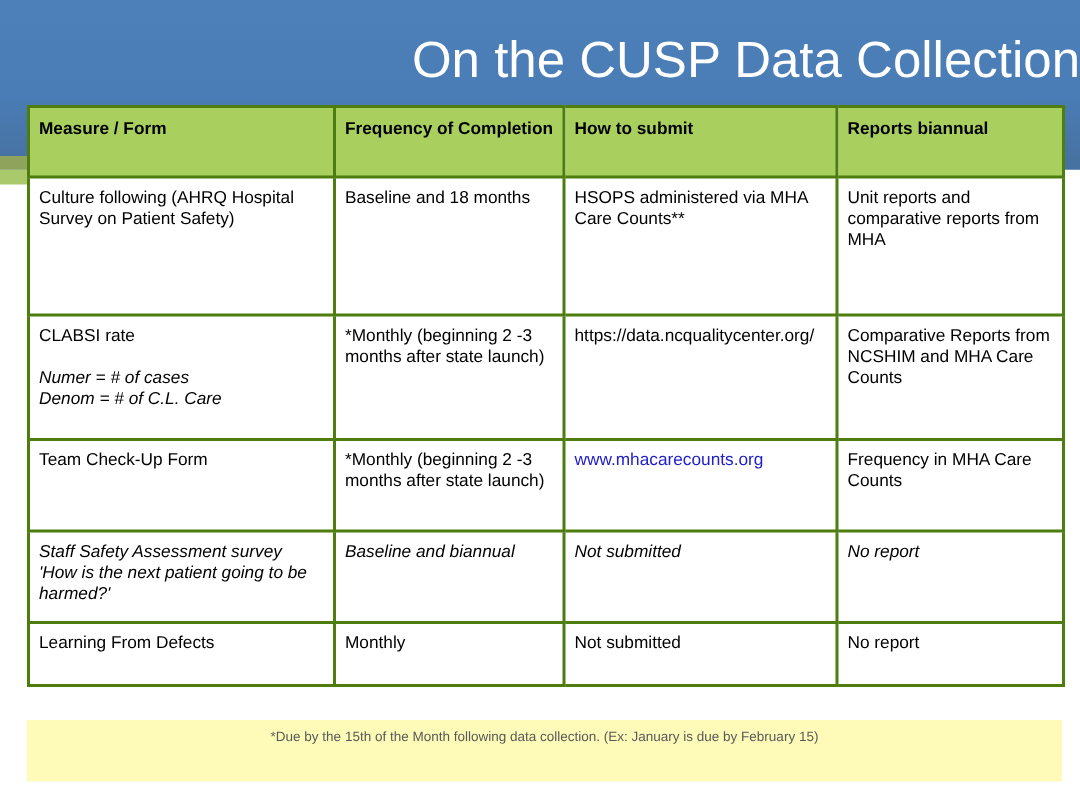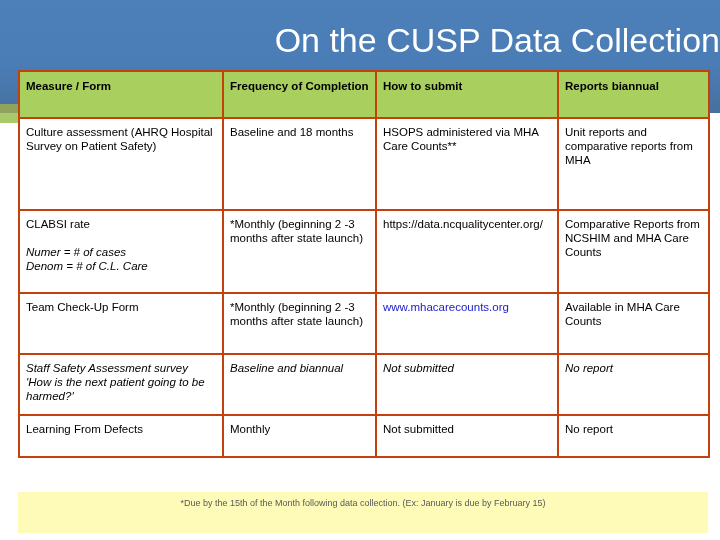--- a/index.html
+++ b/index.html
@@ -63,21 +63,21 @@
   #data-table {
     position: absolute;
     left: 18px;
     top: 70px;
     width: 690px;
     border-collapse: collapse;
     table-layout: fixed;
     background: #ffffff;
   }
   #data-table td, #data-table th {
-    border: 2px solid #c2410c;
+    border: 2px solid #4d7c0f;
     vertical-align: top;
     padding: 6px 6px 4px 6px;
     font-size: 11.5px;
     line-height: 14px;
     color: #000000;
     font-weight: 400;
     text-align: left;
     background: #ffffff;
     overflow: hidden;
   }
@@ -114,21 +114,21 @@
   tr.r1 td { height: 80px; }
   tr.r2 td { height: 71px; }
   tr.r3 td { height: 49px; }
   tr.r4 td { height: 49px; font-style: italic; }
   tr.r5 td { height: 30px; }
 
   
   #footnotes {
     position: absolute;
     left: 18px;
-    top: 492px;
+    top: 480px;
     width: 690px;
     height: 41px;
     background: #fdfbb7;
     padding: 0;
   }
   .footnote {
     width: 100%;
     text-align: center;
     color: #595959;
     font-size: 9px;
@@ -163,21 +163,21 @@
     <thead>
       <tr>
         <th class="c1">Measure / Form</th>
         <th class="c2">Frequency of Completion</th>
         <th class="c3">How to submit</th>
         <th class="c4">Reports biannual</th>
       </tr>
     </thead>
     <tbody>
       <tr class="r1">
-        <td>Culture assessment (AHRQ Hospital Survey on Patient Safety)</td>
+        <td>Culture following (AHRQ Hospital Survey on Patient Safety)</td>
         <td>Baseline and 18 months</td>
         <td>HSOPS administered via MHA Care Counts**</td>
         <td>Unit reports and comparative reports from MHA</td>
       </tr>
       <tr class="r2">
         <td>
           <span>CLABSI rate</span>
           <span class="spacer-line"></span>
           <span class="sub-italic">Numer = # of cases</span>
           <span class="sub-italic">Denom = # of C.L. Care</span>
@@ -185,21 +185,21 @@
         <td>*Monthly (beginning 2 -3 months after state launch)</td>
         <td class="nowrapish">https://data.ncqualitycenter.org/</td>
         <td>Comparative  Reports from NCSHIM and MHA Care Counts</td>
       </tr>
       <tr class="r3">
         <td>Team Check-Up Form</td>
         <td>*Monthly (beginning 2 -3 months after state launch)</td>
         <td>
           <span class="link">www.mhacarecounts.org</span>
         </td>
-        <td>Available in MHA Care Counts</td>
+        <td>Frequency in MHA Care Counts</td>
       </tr>
       <tr class="r4">
         <td>Staff Safety Assessment survey 'How is the next patient going to be harmed?'</td>
         <td>Baseline and biannual</td>
         <td>Not submitted</td>
         <td>No report</td>
       </tr>
       <tr class="r5">
         <td>Learning From Defects</td>
         <td>Monthly</td>

